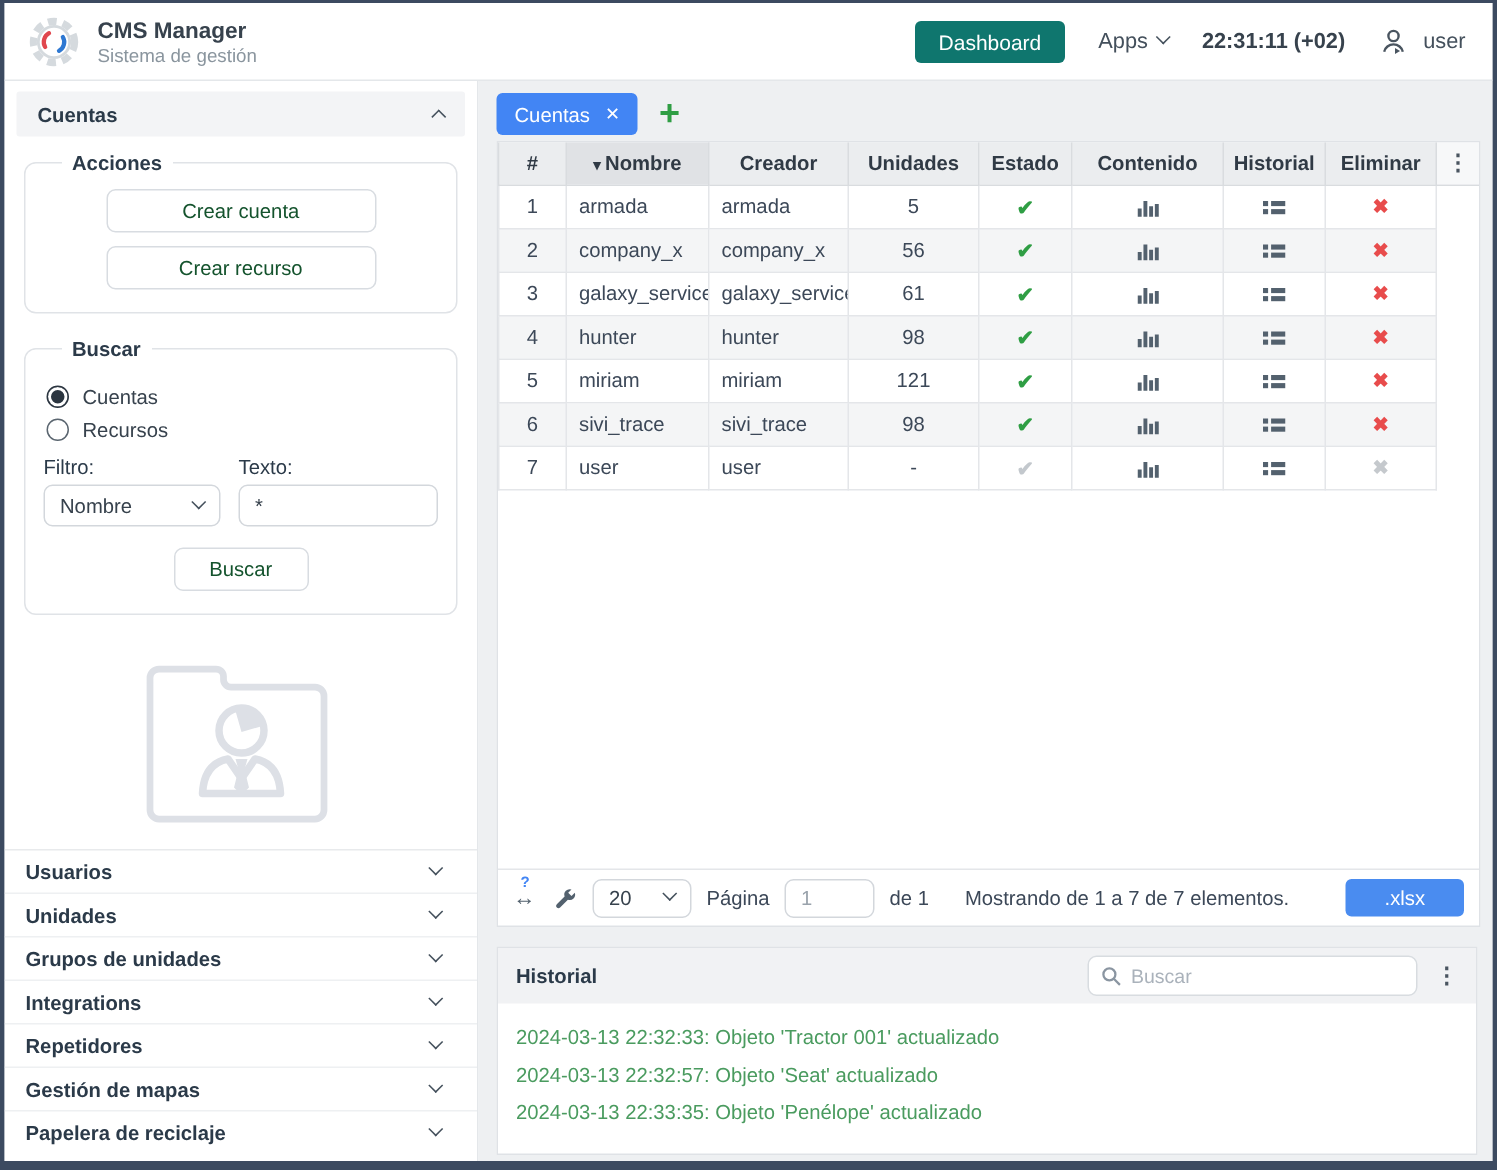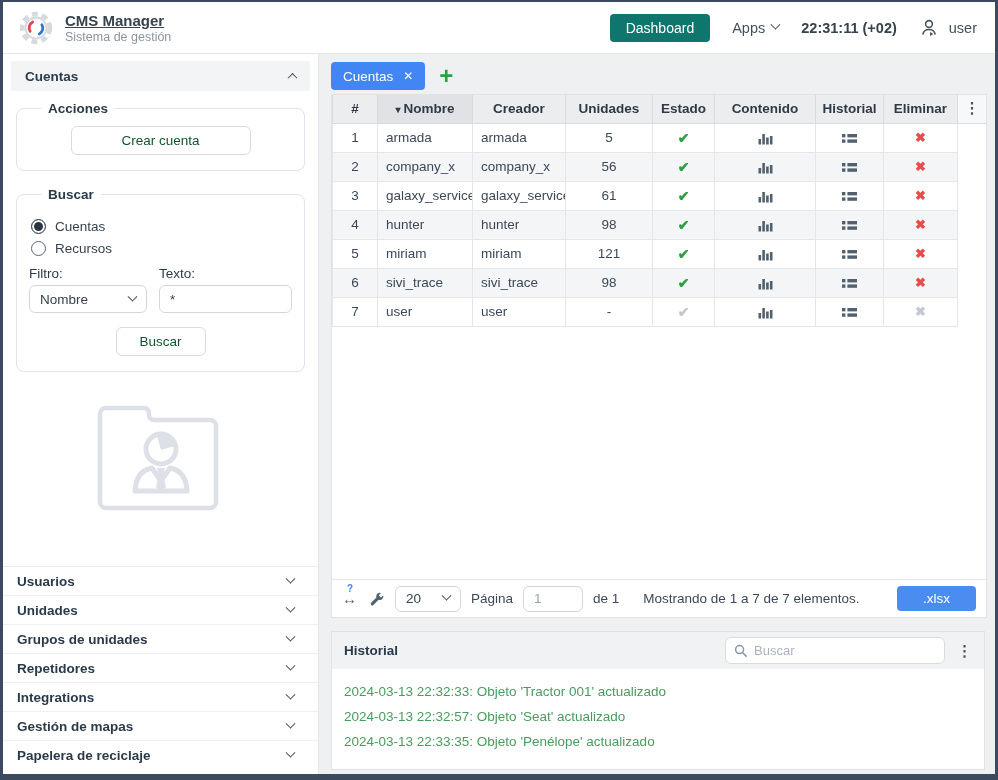--- a/index.html
+++ b/index.html
@@ -8,21 +8,21 @@
   body { font-family:"Liberation Sans", sans-serif; background:#8a99a8; }
   .window {
     width:998px; height:780px; background:#fff;
     border:3px solid #3c4a60; border-top-width:2px; border-bottom-width:6px;
     display:flex; flex-direction:column; overflow:hidden;
   }
   
   .topbar { height:52px; flex:0 0 52px; display:flex; align-items:center;
     border-bottom:1px solid #e4e7ea; padding:0 18px 0 14px; background:#fff; }
   .logo { width:38px; height:38px; margin-right:10px; }
-  .app-title { font-size:15px; font-weight:bold; color:#37424d; line-height:18px;text-decoration:underline; }
+  .app-title { font-size:15px; font-weight:bold; color:#37424d; line-height:18px; }
   .app-sub { font-size:12.5px; color:#8a959e; }
   .topbar-right { margin-left:auto; display:flex; align-items:center; gap:22px; }
   .btn-dashboard { background:#0f766e; color:#fff; border:none; border-radius:4px;
     font-family:inherit; font-size:14px; padding:6px 16px; cursor:pointer; }
   .apps { display:flex; align-items:center; gap:7px; font-size:14.5px; color:#44505c; cursor:pointer; }
   .clock { font-size:14.5px; color:#37424d; font-weight:600; }
   .userbox { display:flex; align-items:center; gap:10px; font-size:14.5px; color:#44505c; }
   
   .bodywrap { flex:1; display:flex; min-height:0; }
   .sidebar { width:316px; flex:0 0 316px; border-right:1px solid #e4e7ea;
@@ -150,20 +150,21 @@
 
     <div class="sidebar">
       <div class="side-head">
         <span>Cuentas</span>
         <span class="chev up"></span>
       </div>
 
       <fieldset>
         <legend>Acciones</legend>
         <button class="btn-outline">Crear cuenta</button>
+        <button class="btn-outline">Crear recurso</button>
       </fieldset>
 
       <fieldset>
         <legend>Buscar</legend>
         <div class="radio-row">
           <span class="radio on"></span>
           <span>Cuentas</span>
         </div>
         <div class="radio-row">
           <span class="radio"></span>
@@ -196,25 +197,25 @@
           </div>
           <div class="menu-item">
             <span>Unidades</span>
             <span class="chev down"></span>
           </div>
           <div class="menu-item">
             <span>Grupos de unidades</span>
             <span class="chev down"></span>
           </div>
           <div class="menu-item">
+            <span>Integrations</span>
+            <span class="chev down"></span>
+          </div>
+          <div class="menu-item">
             <span>Repetidores</span>
-            <span class="chev down"></span>
-          </div>
-          <div class="menu-item">
-            <span>Integrations</span>
             <span class="chev down"></span>
           </div>
           <div class="menu-item">
             <span>Gestión de mapas</span>
             <span class="chev down"></span>
           </div>
           <div class="menu-item">
             <span>Papelera de reciclaje</span>
             <span class="chev down"></span>
           </div>

